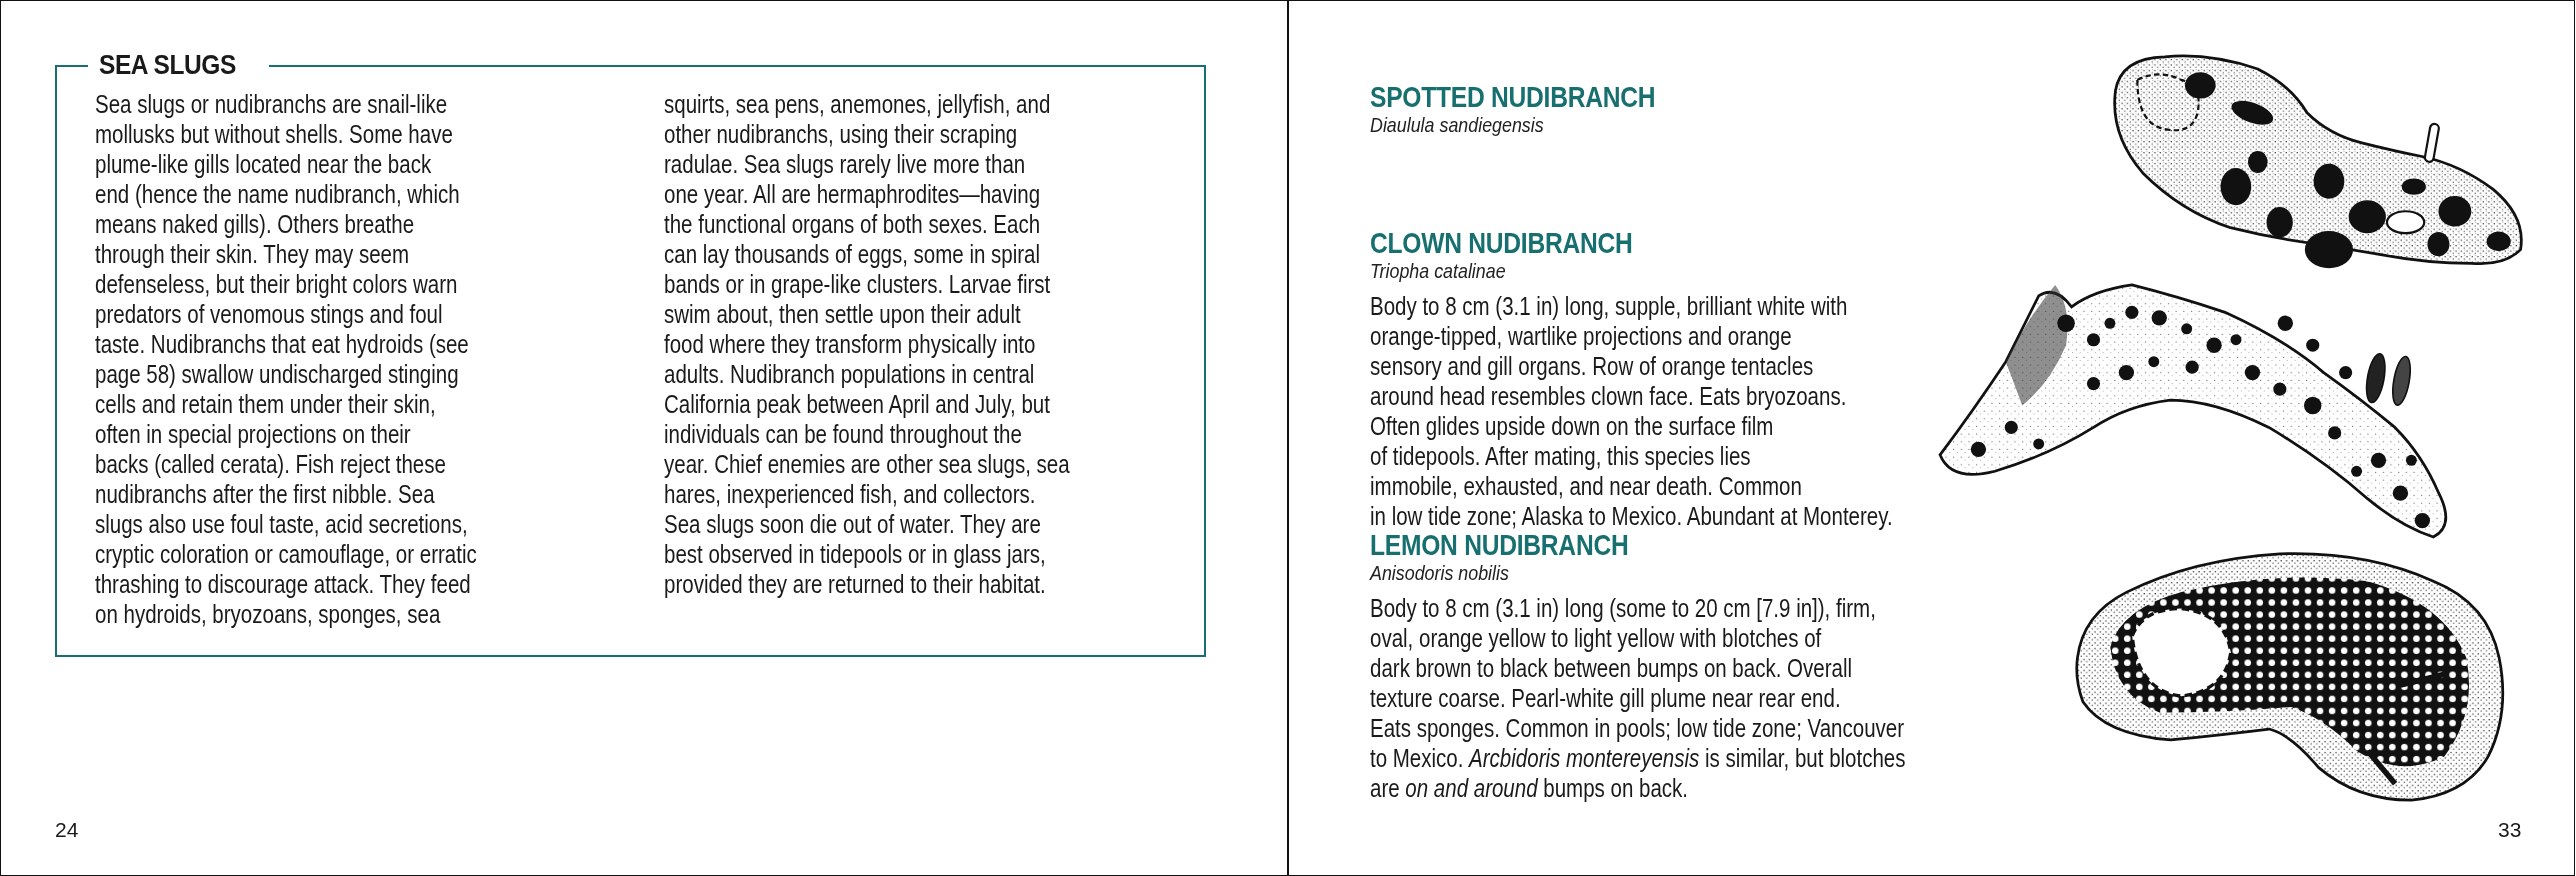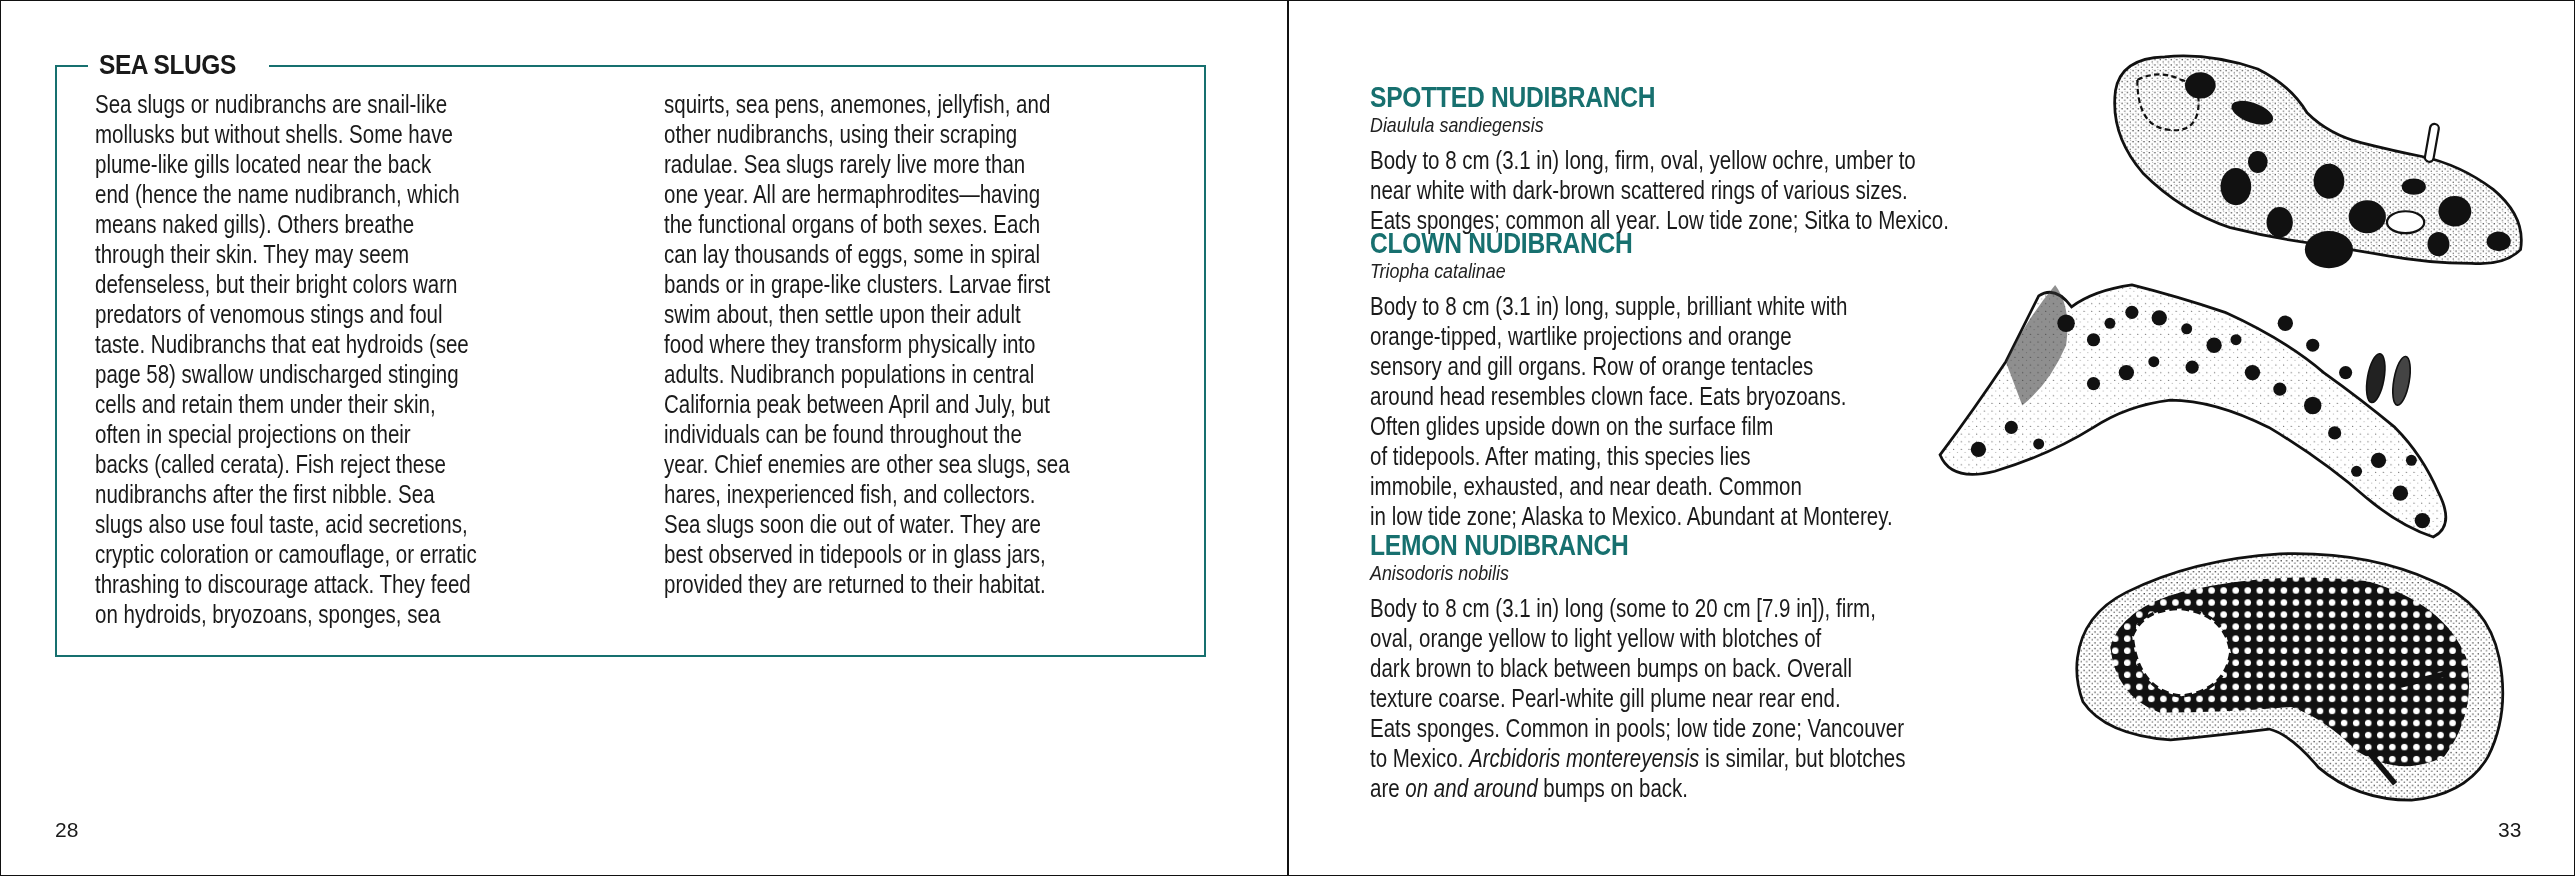--- a/index.html
+++ b/index.html
@@ -73,30 +73,25 @@
   <span class="line">adults. Nudibranch populations in central</span>
   <span class="line">California peak between April and July, but</span>
   <span class="line">individuals can be found throughout the</span>
   <span class="line">year. Chief enemies are other sea slugs, sea</span>
   <span class="line">hares, inexperienced fish, and collectors.</span>
   <span class="line">Sea slugs soon die out of water. They are</span>
   <span class="line">best observed in tidepools or in glass jars,</span>
   <span class="line">provided they are returned to their habitat.</span>
 </div>
 
-<div class="pagenum" style="left:55px; top:818px;">28</div>
+<div class="pagenum" style="left:55px; top:818px;">24</div>
 
 <div class="entry" style="top:48px;margin-top:32px;">
   <h2>SPOTTED NUDIBRANCH</h2>
   <div class="sci">Diaulula sandiegensis</div>
-  <div class="body">
-    <span class="line">Body to 8 cm (3.1 in) long, firm, oval, yellow ochre, umber to</span>
-    <span class="line">near white with dark-brown scattered rings of various sizes.</span>
-    <span class="line">Eats sponges; common all year. Low tide zone; Sitka to Mexico.</span>
-  </div>
 </div>
 
 <div class="entry" style="top:218px;margin-top:8px;">
   <h2>CLOWN NUDIBRANCH</h2>
   <div class="sci">Triopha catalinae</div>
   <div class="body">
     <span class="line">Body to 8 cm (3.1 in) long, supple, brilliant white with</span>
     <span class="line">orange-tipped, wartlike projections and orange</span>
     <span class="line">sensory and gill organs. Row of orange tentacles</span>
     <span class="line">around head resembles clown face. Eats bryozoans.</span>

